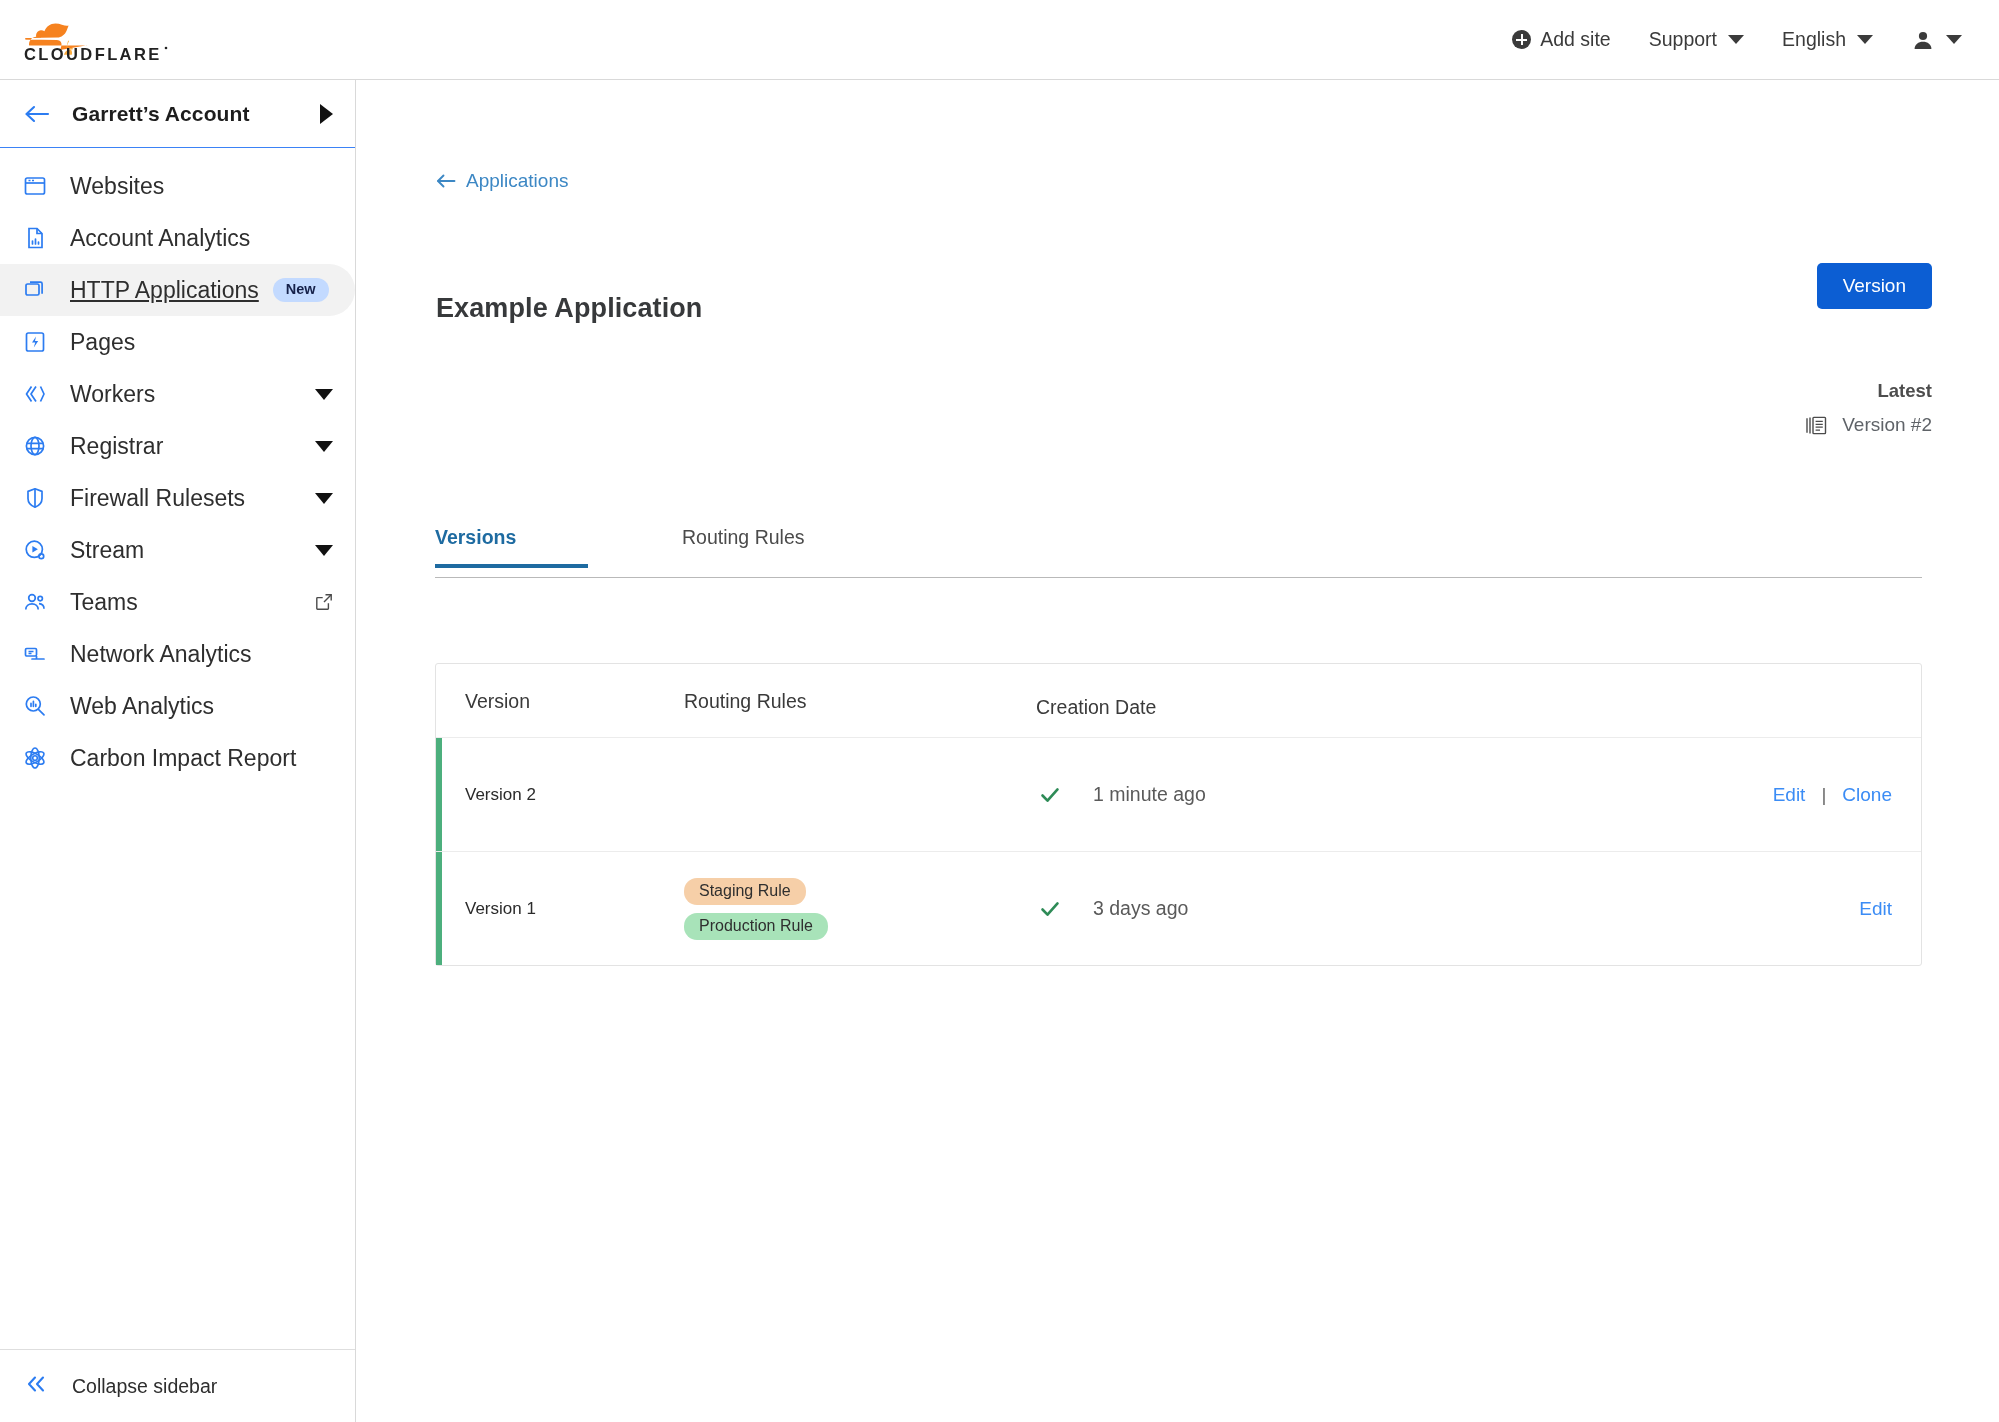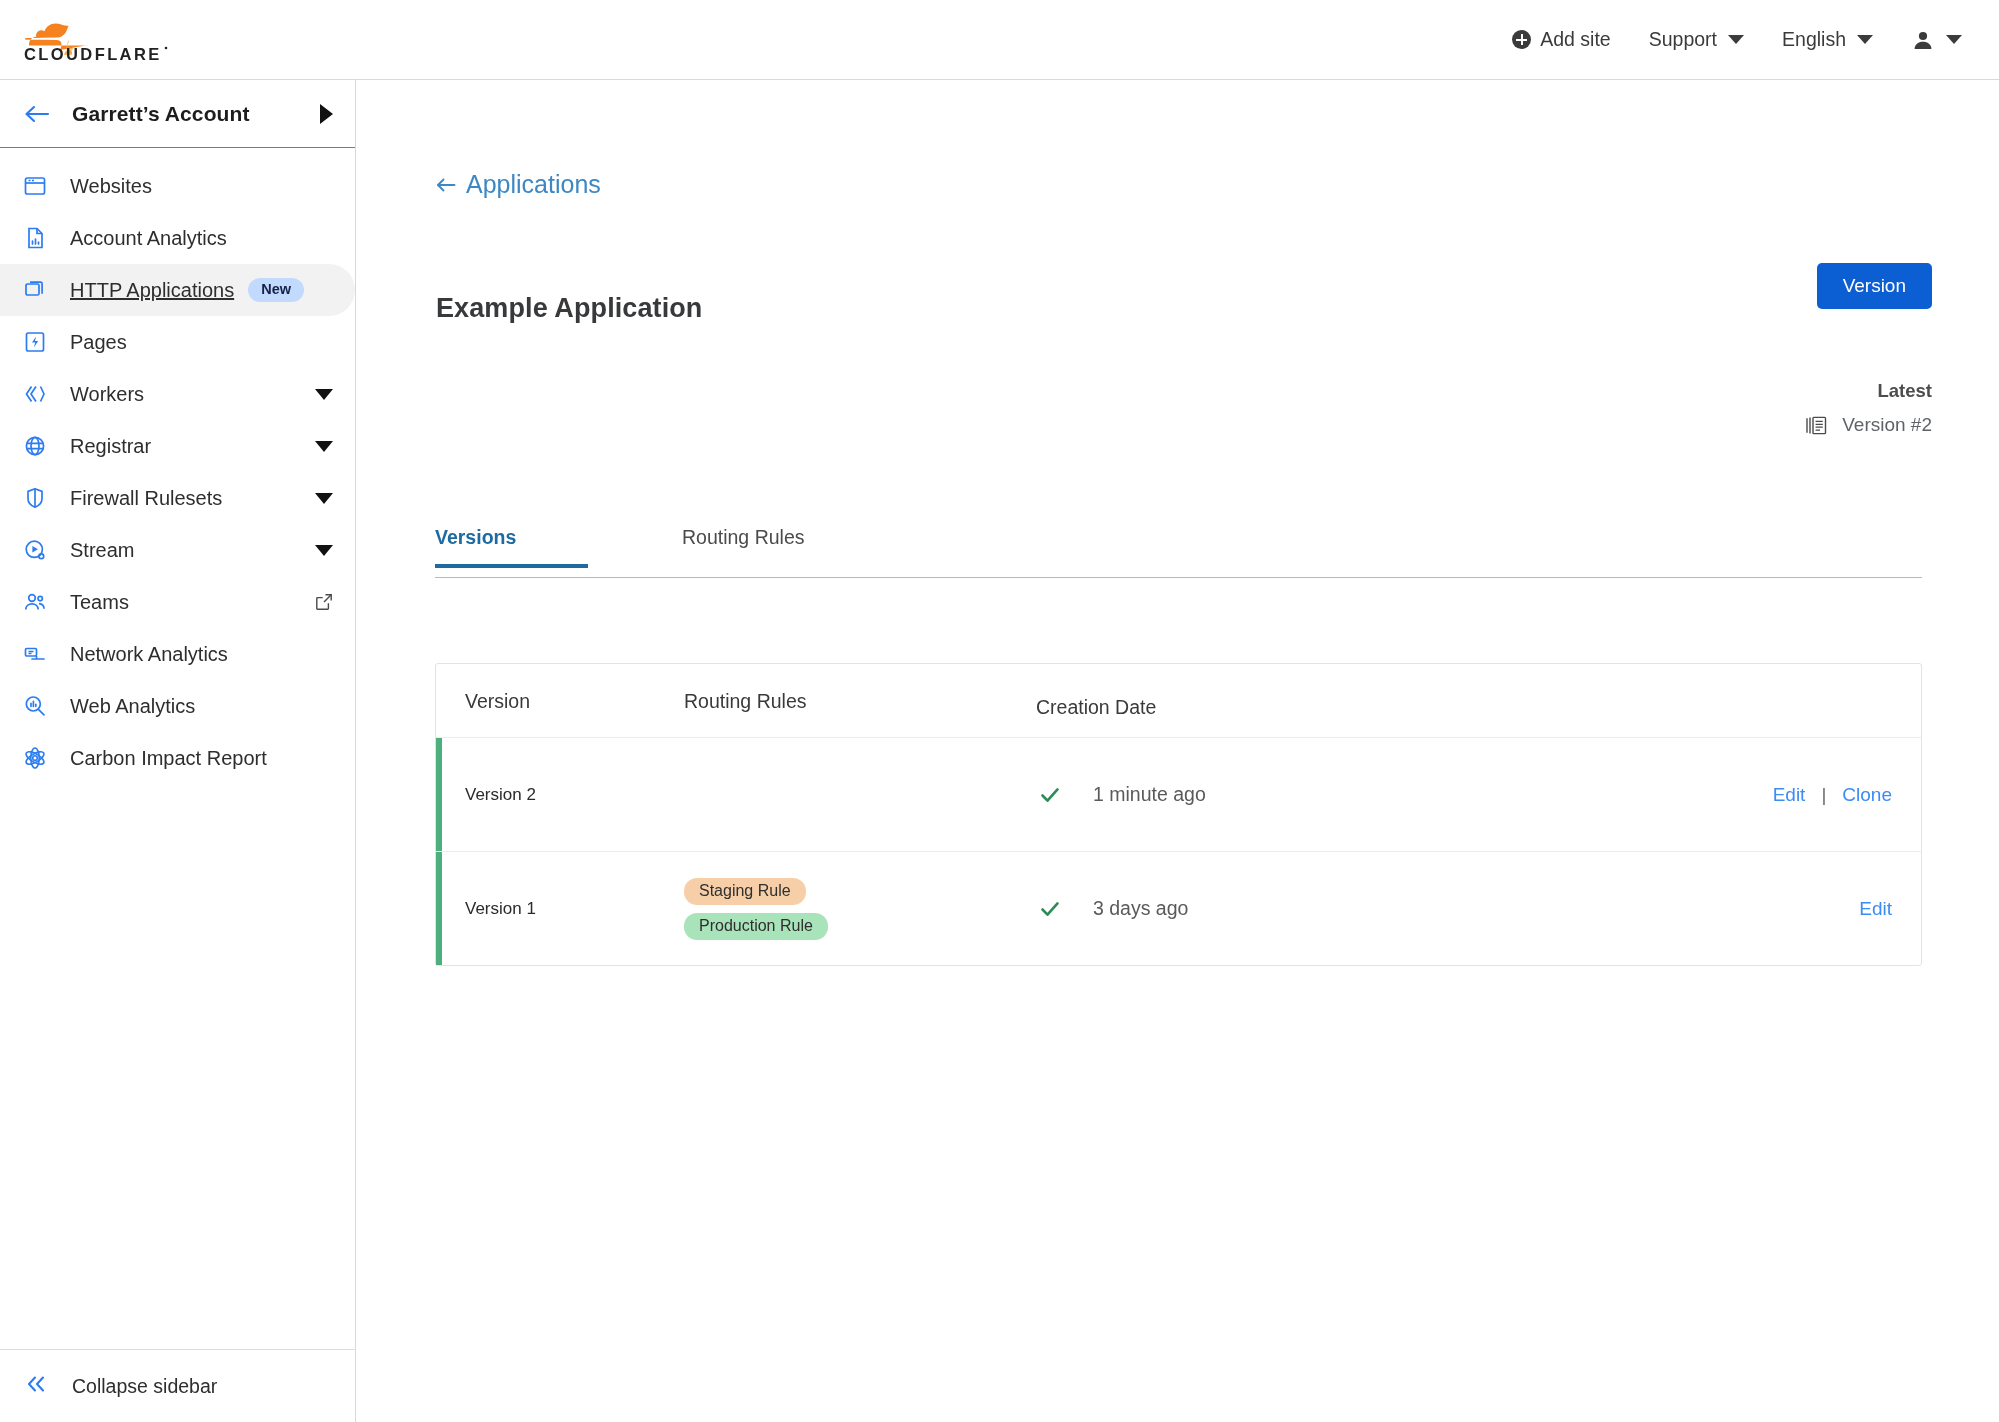--- a/index.html
+++ b/index.html
@@ -66,21 +66,21 @@
   .navitem {
     position: relative; height: 52px; display: flex; align-items: center;
     padding-left: 22px; padding-right: 22px; cursor: pointer;
     border-radius: 0 26px 26px 0; margin-right: 0;
   }
   .navitem.active { background: #f2f2f2; }
   .navicon {
     width: 26px; height: 26px; flex: 0 0 auto; display: flex;
     align-items: center; justify-content: center; color: #2c7cf1;
   }
-  .navlabel { font-size: 20px; color: #2e2e2e; margin-left: 22px; white-space: nowrap; }
+  .navlabel { font-size: 23px; color: #2e2e2e; margin-left: 22px; white-space: nowrap; }
   .navitem.active .navlabel { text-decoration: underline; }
   .badge-new {
     margin-left: 14px; background: #c3daff; color: #16214a;
     font-size: 14.5px; font-weight: bold; border-radius: 12px;
     padding: 4px 13px 5px; line-height: 1;
   }
   .nav-caret {
     margin-left: auto; width: 0; height: 0;
     border-left: 9px solid transparent; border-right: 9px solid transparent;
     border-top: 11px solid #111;
@@ -92,21 +92,21 @@
     padding-left: 24px; cursor: pointer; background:#fff;
   }
   .collapse-label { font-size: 19.5px; color: #2e2e2e; margin-left: 22px; }
 
   
   .main { position: absolute; left: 357px; top: 80px; width: 1642px; height: 1342px; background: #fff; }
 
   .breadcrumb {
     position: absolute; left: 79px; top: 90px;
     display: flex; align-items: center; gap: 10px;
-    font-size: 25px; color: #3c87c4; cursor: pointer;
+    font-size: 19px; color: #3c87c4; cursor: pointer;
   }
   .bc-arrow { width: 20px; height: 16px; }
 
   .page-title {
     position: absolute; left: 79px; top: 228px;
     font-size: 27px; font-weight: bold; color: #37393b; letter-spacing: .1px;
     transform: translateY(-50%);
   }
 
   .rename-btn {

